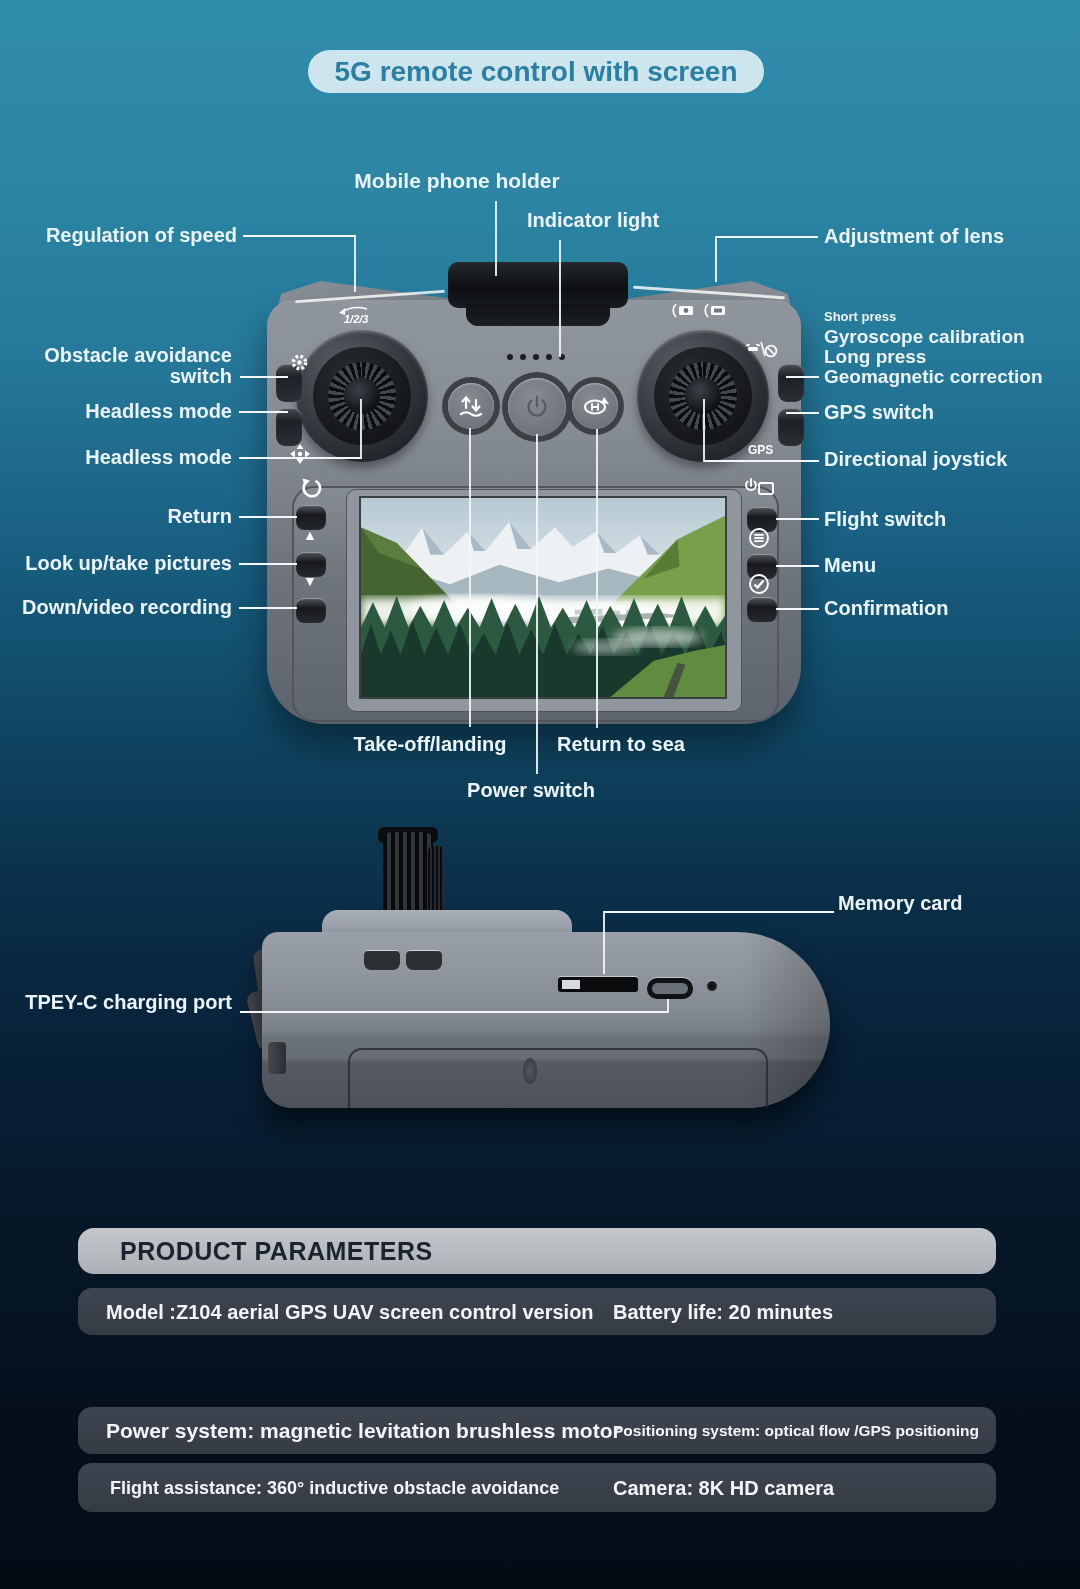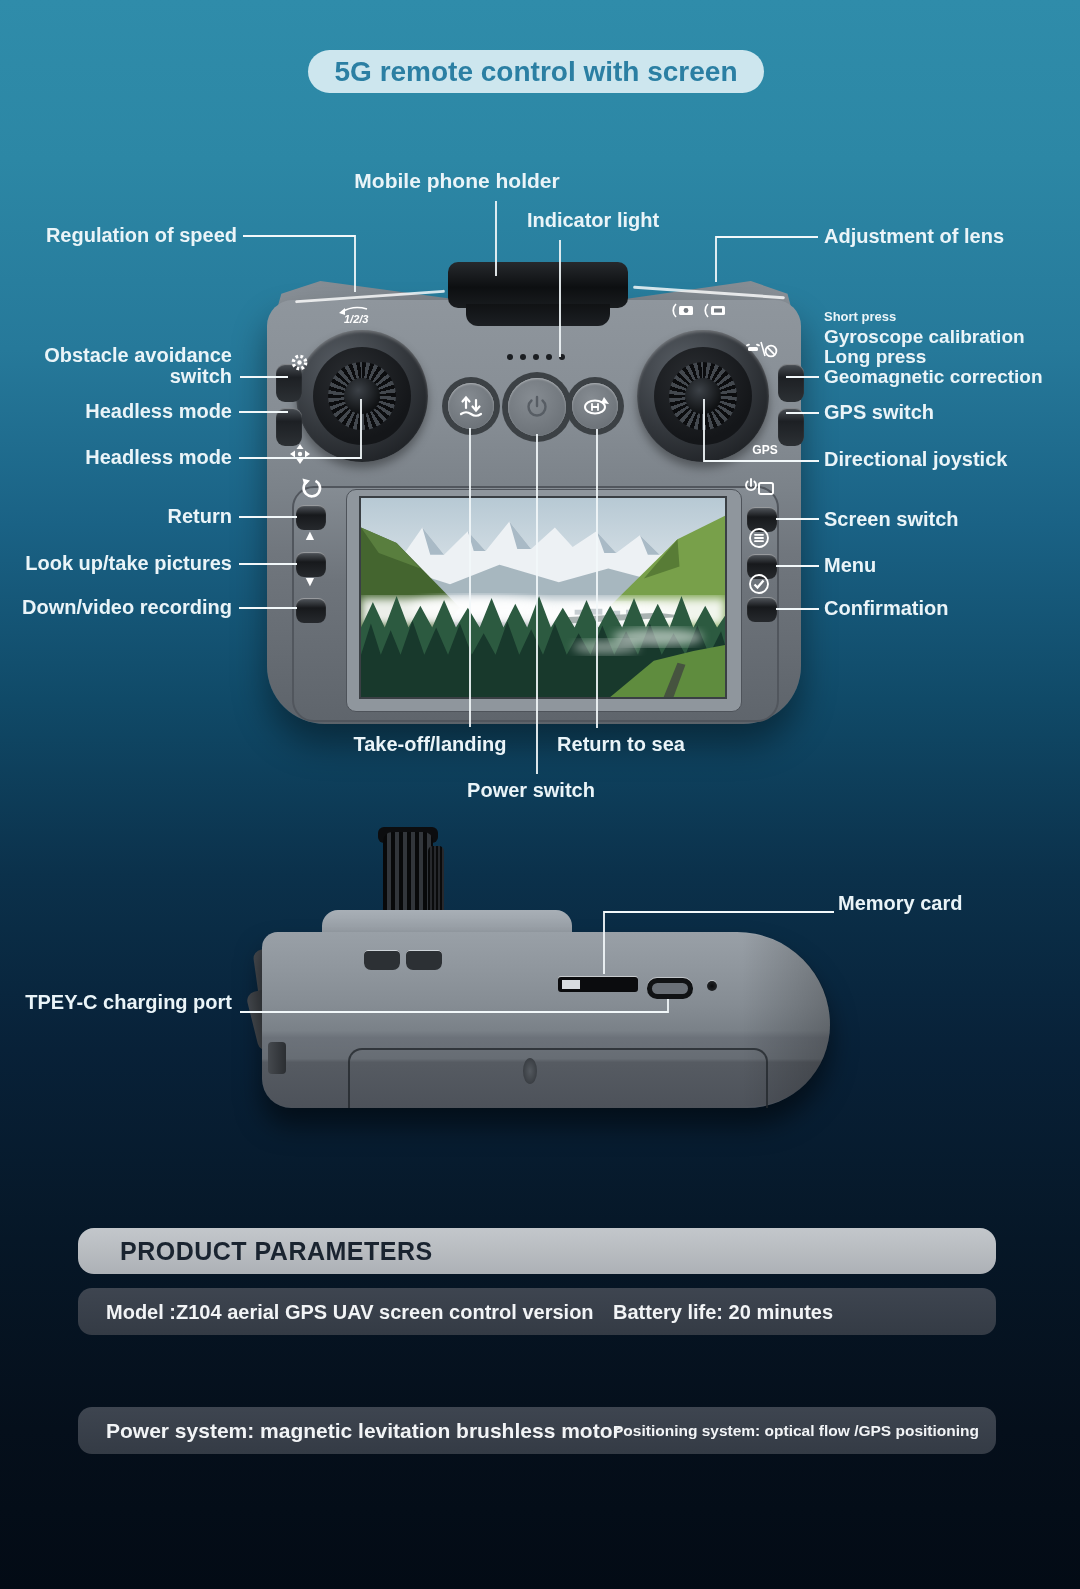--- a/index.html
+++ b/index.html
@@ -219,21 +219,21 @@
       <g fill="#fff">
         <rect x="3" y="9" width="10" height="4" rx="1.5"></rect>
         <rect x="1" y="6" width="4" height="2" rx="1" transform="rotate(-20 3 7)"></rect>
         <rect x="11" y="6" width="4" height="2" rx="1" transform="rotate(20 13 7)"></rect>
       </g>
       <path d="M16,4 L20,18" stroke="#fff" stroke-width="1.6"></path>
       <circle cx="26" cy="13" r="5.4" stroke="#fff" stroke-width="1.8" fill="none"></circle>
       <path d="M22.2,9.2 L29.8,16.8" stroke="#fff" stroke-width="1.8"></path>
     </svg>
   </div>
-  <div class="abs mark" style="left:748px;top:443px;width:34px;font-size:12px;text-align:center;">GPS</div>
+  <div class="abs mark" style="left:748px;top:443px;width:34px;font-size:12px;">GPS</div>
 
   <div class="abs dev bezel"></div>
   <div class="abs dev frame"></div>
   <div class="abs dev screenimg">
     <svg width="100%" height="100%" viewBox="0 0 368 203" preserveAspectRatio="none">
       <defs>
         <linearGradient id="skyg" x1="0" y1="0" x2="0" y2="1">
           <stop offset="0" stop-color="#b7c9d4"></stop>
             <stop offset="1" stop-color="#e9eef1"></stop>
         </linearGradient>
@@ -365,34 +365,38 @@
   <div class="lbl r wrap" style="right:848px;top:345px;width:190px;">Obstacle avoidance switch</div>
   <div class="lbl r" style="right:848px;top:401px;">Headless mode</div>
   <div class="lbl r" style="right:848px;top:447px;">Headless mode</div>
   <div class="lbl" style="left:824px;top:307px;font-size:13px;line-height:20px;">Short press</div>
   <div class="lbl" style="left:824px;top:327px;font-size:19px;line-height:20px;">Gyroscope calibration</div>
   <div class="lbl" style="left:824px;top:347px;font-size:19px;line-height:20px;">Long press</div>
   <div class="lbl" style="left:824px;top:367px;font-size:19px;line-height:20px;">Geomagnetic correction</div>
   <div class="lbl" style="left:824px;top:402px;">GPS switch</div>
   <div class="lbl" style="left:824px;top:449px;">Directional joystick</div>
   <div class="lbl r" style="right:848px;top:506px;">Return</div>
-  <div class="lbl" style="left:824px;top:509px;">Screen switch</div>
+  <div class="lbl" style="left:824px;top:509px;">Flight switch</div>
   <div class="lbl r" style="right:848px;top:553px;">Look up/take pictures</div>
   <div class="lbl" style="left:824px;top:555px;">Menu</div>
   <div class="lbl r" style="right:848px;top:597px;">Down/video recording</div>
   <div class="lbl" style="left:824px;top:598px;">Confirmation</div>
   <div class="lbl center" style="left:430px;top:744px;">Take-off/landing</div>
   <div class="lbl center" style="left:621px;top:744px;">Return to sea</div>
   <div class="lbl center" style="left:531px;top:790px;">Power switch</div>
   <div class="lbl" style="left:838px;top:893px;">Memory card</div>
   <div class="lbl r" style="right:848px;top:992px;margin-left:38px;">TPEY-C charging port</div>
 
   <div class="abs pp-header">PRODUCT PARAMETERS</div>
   <div class="abs pp-row" id="row1" style="top:1288px;">
     <span class="l">Model :Z104 aerial GPS UAV screen control version</span>
     <span class="rr">Battery life: 20 minutes</span>
   </div>
   <div class="abs pp-row" id="row3" style="top:1407px;">
     <span class="l">Power system: magnetic levitation brushless motor</span>
     <span class="rr">Positioning system: optical flow /GPS positioning</span>
   </div>
+  <div class="abs pp-row" id="row4" style="top:1463px;height:49px;">
+    <span class="l">Flight assistance: 360° inductive obstacle avoidance</span>
+    <span class="rr">Camera: 8K HD camera</span>
+  </div>
 
 </div>
 
 </body></html>

